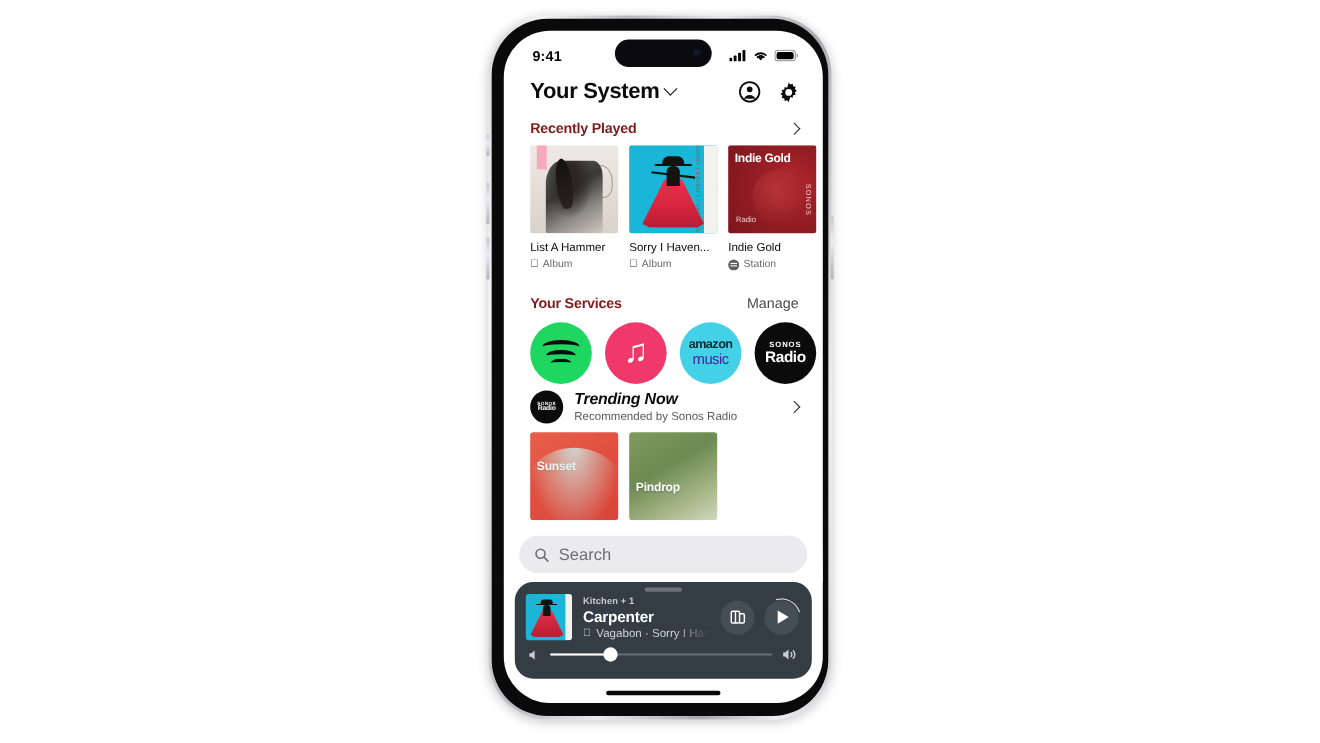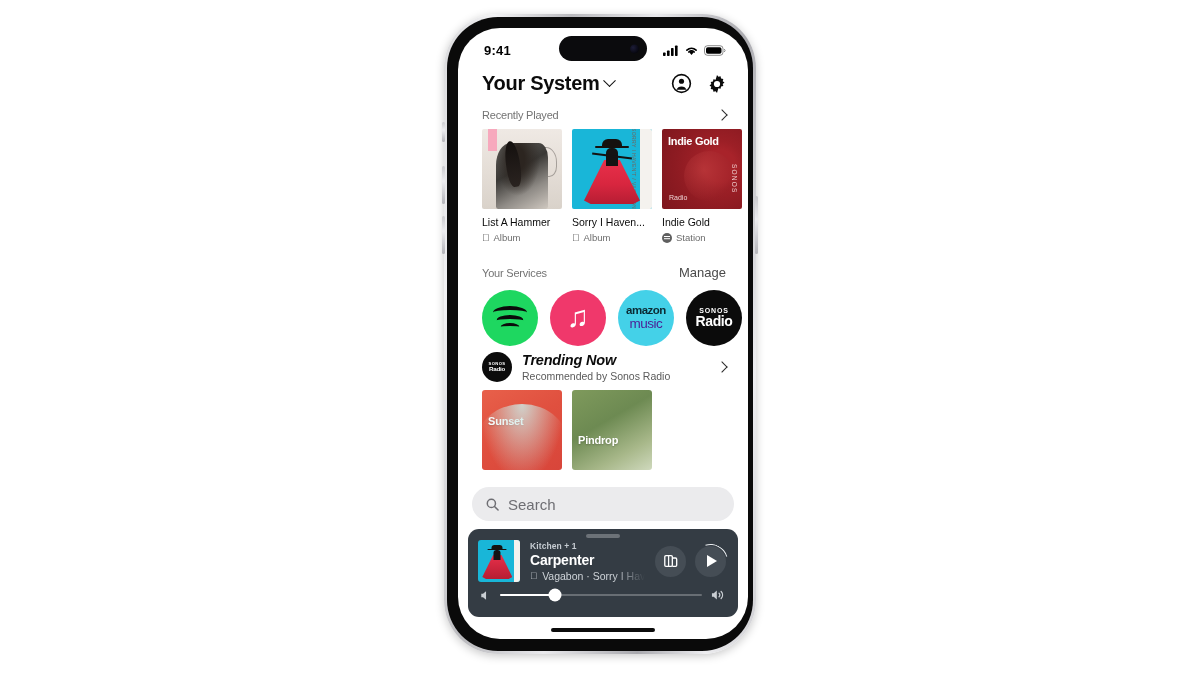--- a/index.html
+++ b/index.html
@@ -94,21 +94,21 @@
   }
   .hdr-icons { display: flex; align-items: center; gap: 14px; }
 
   
   .scroll-area { padding: 0 0 0 0; }
 
   .sect-head {
     display: flex; align-items: center; justify-content: space-between;
     padding: 4px 22px 8px 24px;
   }
-  .sect-title { font-size: 11px; font-weight: normal; color: #737373; letter-spacing: -0.2px; }
+  .sect-title { font-size: 13px; font-weight: bold; color: #7f1d1d; letter-spacing: -0.2px; }
   .sect-link { font-size: 13px; color: #4a4a4a; }
   .chev-rt {
     width: 8px; height: 8px;
     border-right: 1.9px solid #2a2a2a; border-top: 1.9px solid #2a2a2a;
     transform: rotate(45deg);
   }
 
   
   .rp-row {
     display: flex; gap: 10px;
@@ -328,21 +328,21 @@
     background: #ebebed;
     display: flex; align-items: center; gap: 9px;
     padding: 0 14px;
   }
   .search-ph { font-size: 15px; color: #6e6e73; }
 
   
   .np {
     position: absolute; left: 10px; right: 10px; bottom: 22px;
     height: 88px;
-    border-radius: 11px;
+    border-radius: 17px;
     background: #343c44;
     overflow: hidden;
   }
   .np-grab {
     position: absolute; left: 50%; top: 5px; transform: translateX(-50%);
     width: 34px; height: 3.5px; border-radius: 2px;
     background: rgba(255,255,255,.28);
   }
   .np-top {
     display: flex; align-items: center;

